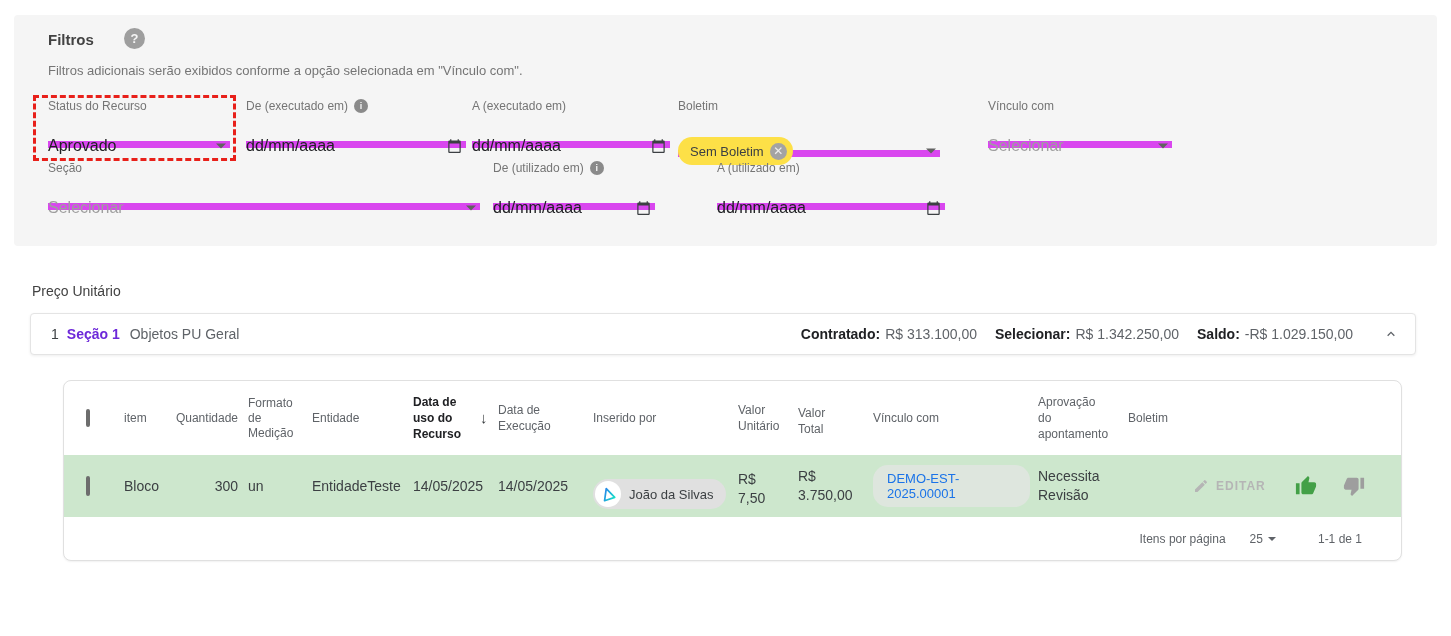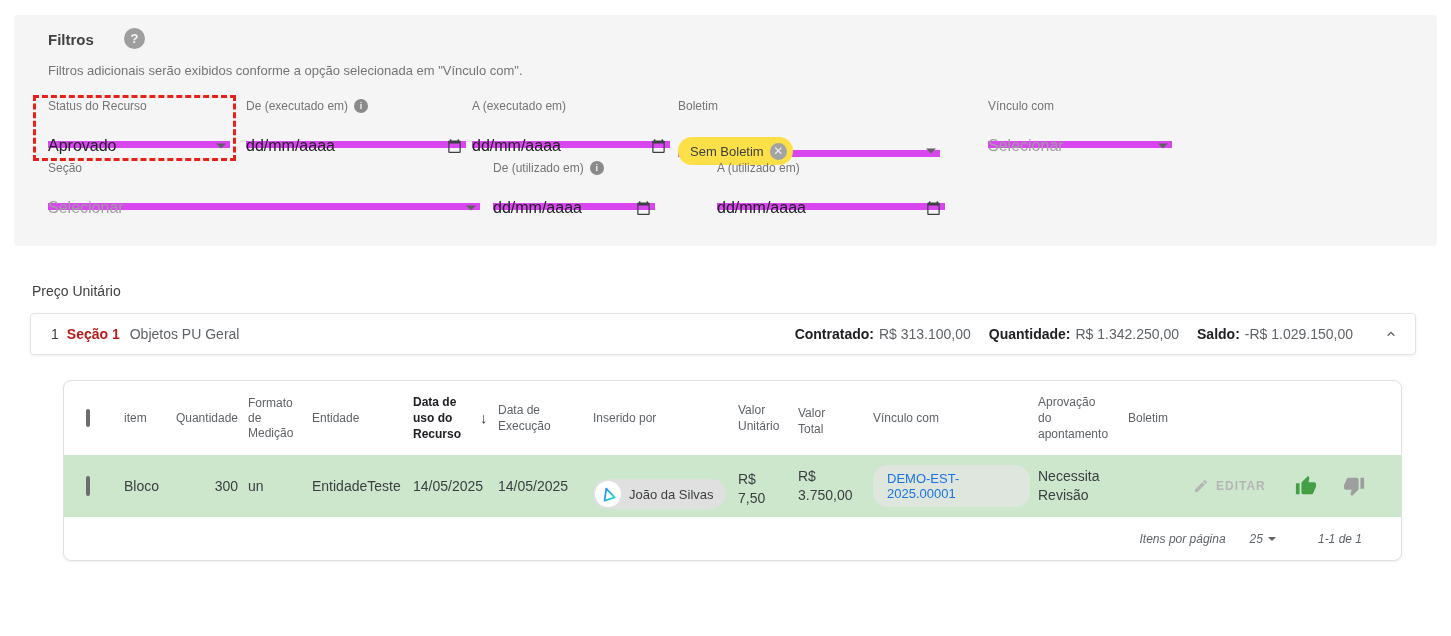--- a/index.html
+++ b/index.html
@@ -32,21 +32,21 @@
   .chip{display:inline-flex;align-items:center;height:28px;border-radius:14px;background:#fde047;color:#3c4043;
     font-size:13px;padding:0 6px 0 12px;gap:6px;}
   .chip-x{width:17px;height:17px;border-radius:50%;background:#a3a3a3;color:#eeeeee;font-size:12px;line-height:17px;
     display:flex;align-items:center;justify-content:center;}
   .highlight-box{position:absolute;left:19px;top:80px;width:203px;height:66px;border:3px dashed #e8201a;box-sizing:border-box;}
   
   .pu-title{position:absolute;left:32px;top:283px;font-size:14px;color:#424242;}
   .section-card{position:absolute;left:30px;top:313px;width:1386px;height:42px;background:#fff;border:1px solid #e4e4e4;
     border-radius:4px;box-shadow:0 1px 3px rgba(0,0,0,0.07);display:flex;align-items:center;padding:0 16px 0 20px;box-sizing:border-box;font-size:14px;}
   .sec-index{color:#3c4043;margin-right:8px;}
-  .sec-name{font-weight:bold;color:#b91c1c;margin-right:10px;}
+  .sec-name{font-weight:bold;color:#6d28d9;margin-right:10px;}
   .sec-desc{color:#5f6368;}
   .sec-totals{margin-left:auto;display:flex;align-items:center;gap:18px;}
   .total-group{display:flex;align-items:center;gap:5px;}
   .total-label{font-weight:bold;color:#202124;}
   .total-value{color:#5f6368;}
   .collapse-btn{margin-left:12px;display:flex;align-items:center;}
   
   .table-card{position:absolute;left:63px;top:380px;width:1339px;height:181px;background:#fff;border:1px solid #e0e0e0;
     border-radius:8px;box-shadow:0 1px 2px rgba(0,0,0,0.06);box-sizing:border-box;overflow:hidden;}
   .tgrid{display:grid;grid-template-columns:38px 48px 76px 64px 101px 85px 95px 145px 60px 75px 165px 90px 65px 102px 86px;
@@ -62,21 +62,21 @@
   .wrap-narrow{max-width:46px;line-height:1.35;margin-top:6px;}
   .wrap-narrow2{max-width:62px;line-height:1.35;}
   .wrap-aprov{max-width:72px;line-height:1.35;}
   .checkbox{width:18px;height:18px;border:2px solid #6d6d6d;border-radius:2px;background:transparent;box-sizing:border-box;}
   .user-chip{display:inline-flex;align-items:center;height:30px;border-radius:15px;background:#e0e0e0;padding:0 12px 0 2px;gap:8px;
     font-size:13px;color:#3c4043;margin-top:16px;}
   .avatar{width:26px;height:26px;border-radius:50%;background:#fff;display:flex;align-items:center;justify-content:center;}
   .link-chip{display:inline-block;padding:6px 14px;border-radius:15px;background:#dee6de;color:#1a73e8;font-size:13px;}
   .edit-btn{display:flex;align-items:center;gap:7px;color:#b5b5b5;font-size:12px;font-weight:bold;letter-spacing:1px;}
   .thumbs{display:flex;align-items:center;gap:26px;}
-  .pagination{height:44px;display:flex;align-items:center;justify-content:flex-end;padding-right:39px;font-size:12px;color:#5f6368;gap:0;font-style:italic;}
+  .pagination{height:44px;display:flex;align-items:center;justify-content:flex-end;padding-right:39px;font-size:12px;color:#5f6368;gap:0;}
   .page-size{display:flex;align-items:center;gap:5px;margin-left:24px;}
   .page-range{margin-left:42px;}
   .caret-sm{width:0;height:0;border-left:4px solid transparent;border-right:4px solid transparent;border-top:4px solid #5f6368;}
 </style>
 </head>
 <body>
 
 <div class="canvas">
 
   <section class="filters">
@@ -199,21 +199,21 @@
   <div class="section-card">
     <span class="sec-index">1</span>
     <span class="sec-name">Seção 1</span>
     <span class="sec-desc">Objetos PU Geral</span>
     <span class="sec-totals">
       <span class="total-group">
         <span class="total-label">Contratado:</span>
         <span class="total-value">R$ 313.100,00</span>
       </span>
       <span class="total-group">
-        <span class="total-label">Quantidade:</span>
+        <span class="total-label">Selecionar:</span>
         <span class="total-value">R$ 1.342.250,00</span>
       </span>
       <span class="total-group">
         <span class="total-label">Saldo:</span>
         <span class="total-value">-R$ 1.029.150,00</span>
       </span>
       <span class="collapse-btn">
         <svg width="16" height="16" viewBox="0 0 24 24">
             <path fill="none" stroke="#5f6368" stroke-width="2" d="M7 14.5l5-5 5 5"></path>
           </svg>

